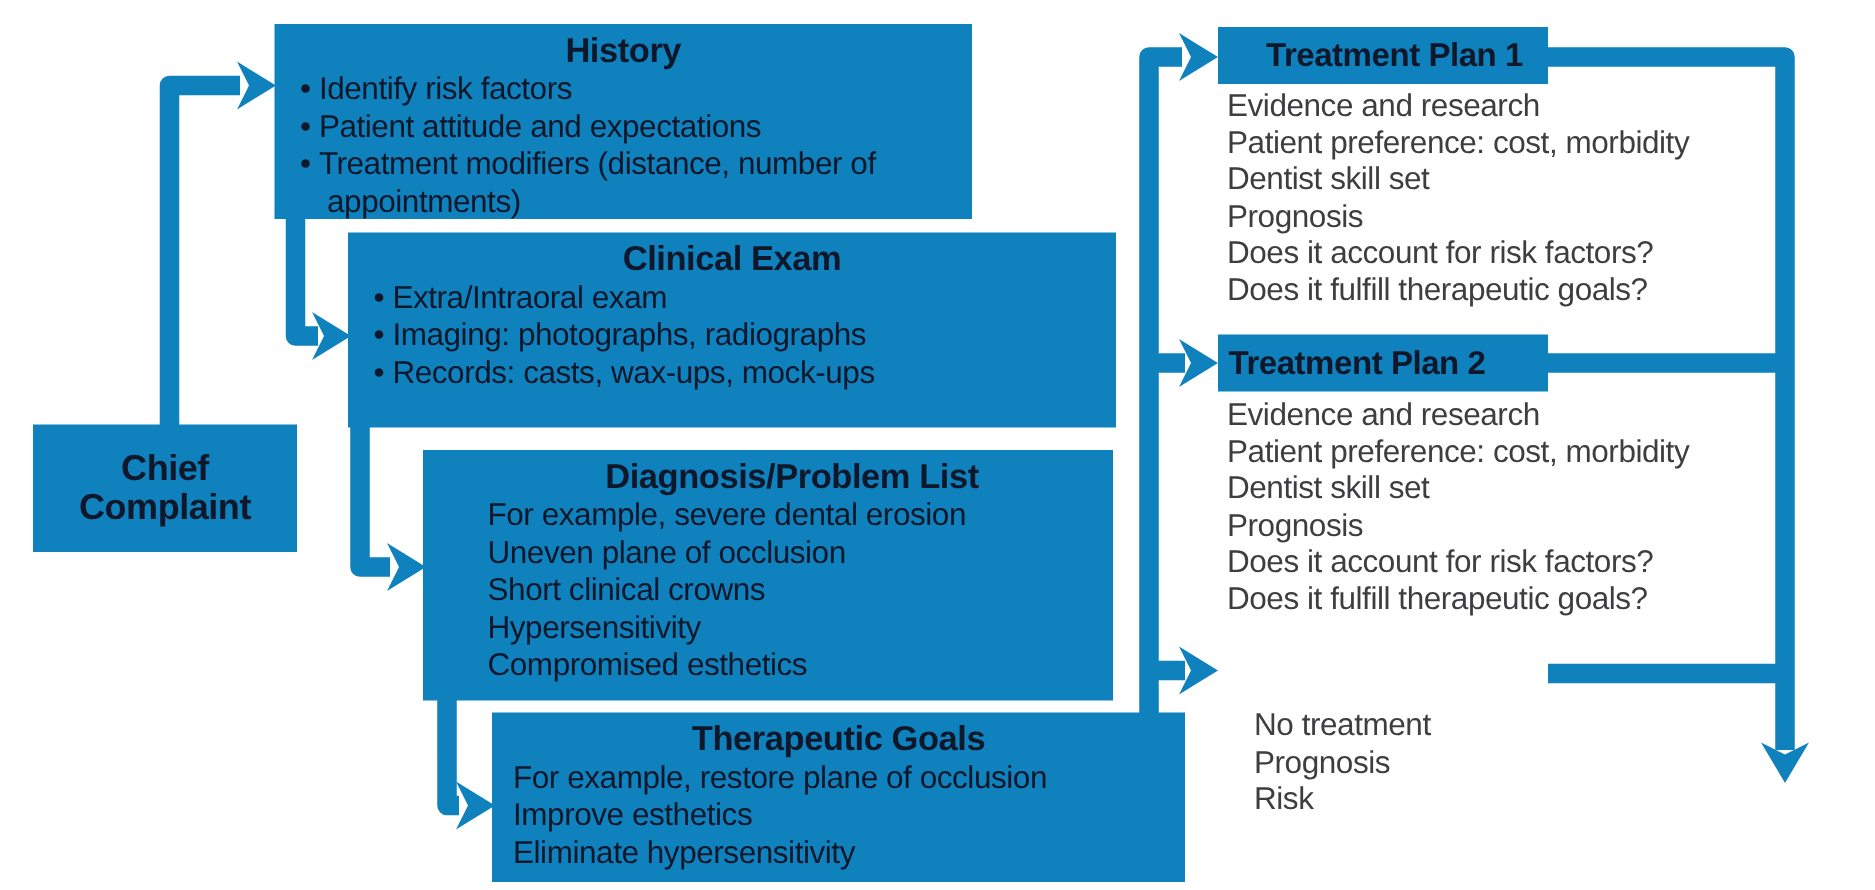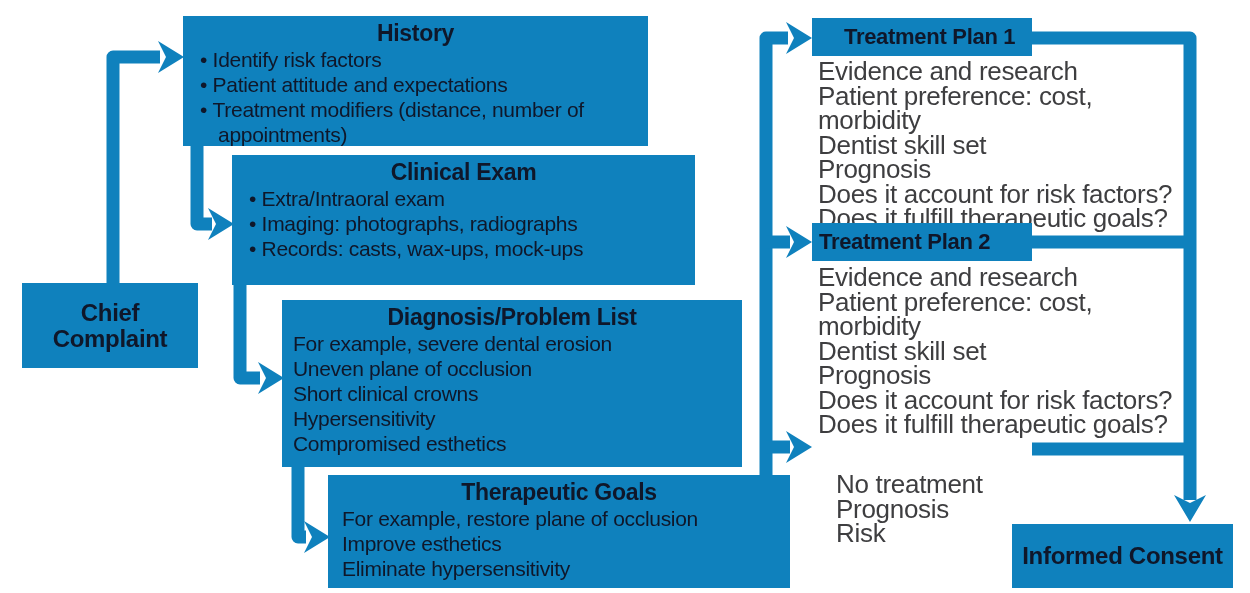--- a/index.html
+++ b/index.html
@@ -15,21 +15,21 @@
   .box-title{font-weight:bold;font-size:23px;text-align:center;line-height:26px;padding-top:4px;}
   .box-body{font-size:21px;line-height:25px;padding:1px 10px 0 17px;}
   .bullet-line{padding-left:18px;text-indent:-18px;}
   .bullet-line::before{content:"\2022\00a0";}
   .plain-line{padding-left:0;}
   .chief{display:flex;align-items:center;justify-content:center;text-align:center;
          font-weight:bold;font-size:24px;line-height:29px;}
   .chief .box-title{font-size:24px;padding:0 28px;}
   .plan-header{display:flex;align-items:center;padding-left:7px;
                font-weight:bold;font-size:22px;}
-  .plan-list{position:absolute;color:var(--ink);font-size:26px;line-height:24.5px;}
+  .plan-list{position:absolute;color:var(--ink);font-size:21px;line-height:24.5px;}
   .consent{display:flex;align-items:center;justify-content:center;
            font-weight:bold;font-size:24px;}
   line,polyline{stroke:var(--blue);stroke-width:13;fill:none;}
   polyline{stroke-linejoin:round;}
   polygon{fill:var(--blue);stroke:none;}
 </style>
 </head>
 <body>
 
 <div class="diagram">
@@ -67,30 +67,30 @@
 
   <div class="box" style="left:183px;top:16px;width:465px;height:130px;">
     <div class="box-title">History</div>
     <div class="box-body" style="padding-right:48px;">
         <div class="bullet-line">Identify risk factors</div>
         <div class="bullet-line">Patient attitude and expectations</div>
         <div class="bullet-line">Treatment modifiers (distance, number of appointments)</div>
       </div>
   </div>
 
-  <div class="box" style="left:232px;top:155px;width:463px;height:130px;">
+  <div class="box" style="left:232px;top:155px;width:512px;height:130px;">
     <div class="box-title">Clinical Exam</div>
     <div class="box-body">
         <div class="bullet-line">Extra/Intraoral exam</div>
         <div class="bullet-line">Imaging: photographs, radiographs</div>
         <div class="bullet-line">Records: casts, wax-ups, mock-ups</div>
       </div>
   </div>
 
-  <div class="box" style="left:282px;top:300px;width:460px;height:167px;">
+  <div class="box" style="left:282px;top:300px;width:460px;height:167px;padding-left:32px;">
     <div class="box-title">Diagnosis/Problem List</div>
     <div class="box-body" style="padding-left:11px;">
         <div class="plain-line">For example, severe dental erosion</div>
         <div class="plain-line">Uneven plane of occlusion</div>
         <div class="plain-line">Short clinical crowns</div>
         <div class="plain-line">Hypersensitivity</div>
         <div class="plain-line">Compromised esthetics</div>
       </div>
   </div>
 
@@ -126,17 +126,14 @@
       <div class="plain-line">Does it account for risk factors?</div>
       <div class="plain-line">Does it fulfill therapeutic goals?</div>
     </div>
 
   <div class="plan-list" style="left:818px;top:472px;width:372px;margin-left:18px;">
       <div class="plain-line">No treatment</div>
       <div class="plain-line">Prognosis</div>
       <div class="plain-line">Risk</div>
     </div>
 
-  <div class="box consent" style="left:1012px;top:524px;width:221px;height:64px;">
-    <span>Informed Consent</span>
-  </div>
 
 </div>
 
 </body></html>

